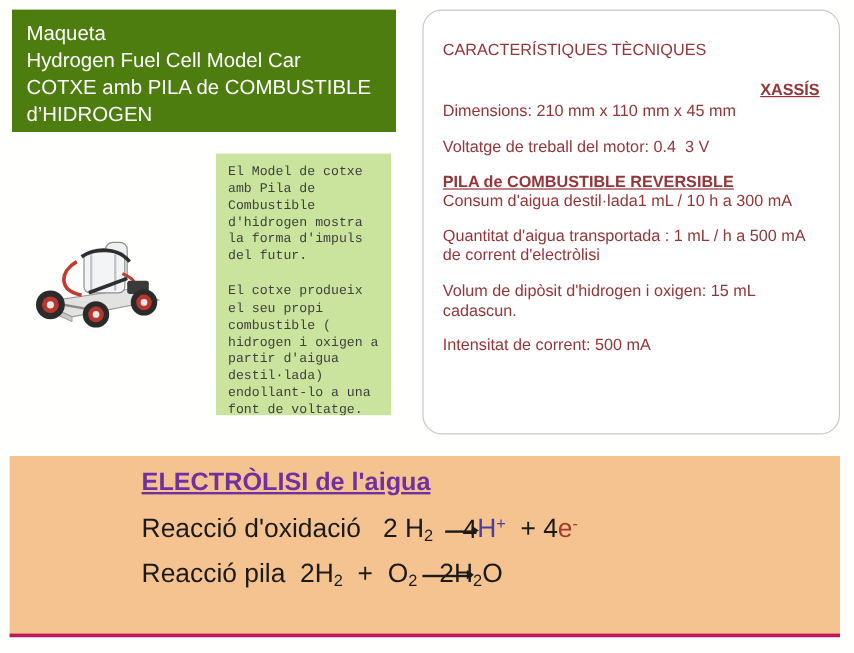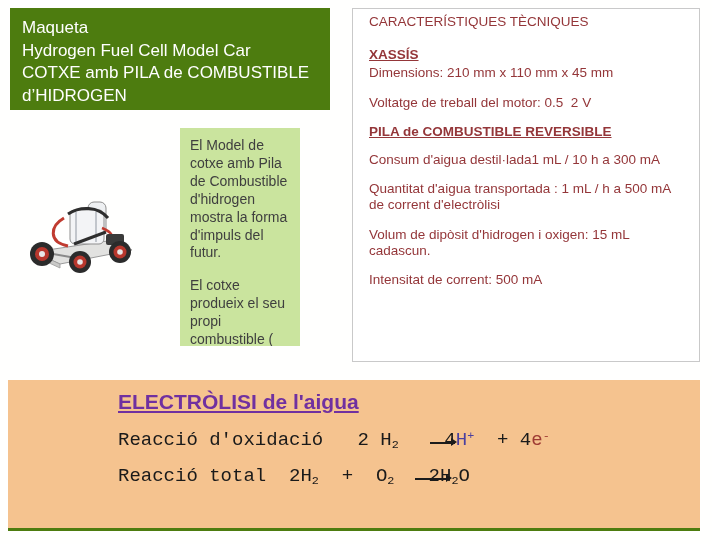--- a/index.html
+++ b/index.html
@@ -12,51 +12,51 @@
   
   .title-box{
     position:absolute;left:10px;top:8px;width:320px;height:102px;
     background:#4d7c0f;color:#ffffff;
     padding:9px 12px;box-sizing:border-box;
     font-size:17px;line-height:1.33;
   }
   
   .specs-panel{
     position:absolute;left:352px;top:8px;width:348px;height:354px;
-    background:#ffffff;border:1px solid #c9c9c9;border-radius:0;
-    padding:5px 16px;box-sizing:border-box;
+    background:#ffffff;border:1px solid #c9c9c9;border-radius:16px;
+    padding:25px 16px;box-sizing:border-box;
     color:#943639;font-size:13.5px;line-height:1.2;
   }
   .specs-panel p{margin:0 0 13px 0;white-space:pre-wrap;}
-  .specs-panel p.heading{font-weight:bold;text-decoration:underline;margin-bottom:12px;}
-  .specs-panel p.heading-tight{font-weight:bold;text-decoration:underline;margin-bottom:2px;}
+  .specs-panel p.heading{font-weight:bold;text-decoration:underline;margin-bottom:0;}
+  .specs-panel p.heading-tight{font-weight:bold;text-decoration:underline;margin-bottom:2px;text-align:right;}
   .specs-panel p.first{margin-bottom:17px;}
   
   .desc-box{
-    position:absolute;left:180px;top:128px;width:120px;height:218px;
+    position:absolute;left:180px;top:128px;width:146px;height:218px;
     background:#cae49e;color:#3f3f3f;
     padding:9px 10px;box-sizing:border-box;
-    font-size:14px;line-height:1.28;overflow:hidden;
+    font-size:11px;line-height:1.28;overflow:hidden;font-family:Liberation Mono, monospace;
   }
   .desc-box p{margin:0 0 15px 0;}
   
   .car-photo{position:absolute;left:18px;top:188px;width:132px;height:96px;}
   
   .electro-box{
     position:absolute;left:8px;top:380px;width:692px;height:151px;
-    background:#f5c38f;border-bottom:3px solid #4d7c0f;
+    background:#f5c38f;border-bottom:3px solid #be185d;
     padding:10px 20px 0 110px;box-sizing:border-box;
     color:#1a1a1a;
   }
   .electro-title{
     font-size:21px;font-weight:bold;color:#7030a0;
     text-decoration:underline;margin:0 0 7px 0;
   }
   .rx-line{
-    font-size:19px;line-height:31px;white-space:pre-wrap;font-family:Liberation Mono, monospace;
+    font-size:22px;line-height:31px;white-space:pre-wrap;
   }
   .rx-line sub{font-size:0.62em;vertical-align:-0.25em;}
   .rx-line sup{font-size:0.62em;vertical-align:0.5em;}
   .c-purple{color:#4a3f9f;}
   .c-red{color:#9e3a33;}
   .rx-arrow{position:relative;display:inline-block;}
   .rx-arrow::before{
     content:"";position:absolute;left:-14px;right:1px;top:54%;
     border-top:2px solid #1b1b1b;
   }
@@ -73,21 +73,21 @@
 <div class="title-box">
   <div>Maqueta</div>
   <div>Hydrogen Fuel Cell Model Car</div>
   <div>COTXE amb PILA de COMBUSTIBLE d’HIDROGEN</div>
 </div>
 
 <div class="specs-panel">
     <p class="first">CARACTERÍSTIQUES TÈCNIQUES</p>
     <p class="heading-tight">XASSÍS</p>
     <p>Dimensions: 210 mm x 110 mm x 45 mm</p>
-    <p>Voltatge de treball del motor: 0.5  2 V</p>
+    <p>Voltatge de treball del motor: 0.4  3 V</p>
     <p class="heading">PILA de COMBUSTIBLE REVERSIBLE</p>
     <p>Consum d'aigua destil·lada1 mL / 10 h a 300 mA</p>
     <p>Quantitat d'aigua transportada : 1 mL / h a 500 mA de corrent d'electròlisi</p>
     <p>Volum de dipòsit d'hidrogen i oxigen: 15 mL cadascun.</p>
     <p>Intensitat de corrent: 500 mA</p>
   </div>
 
 <div class="desc-box">
     <p>El Model de cotxe amb Pila de Combustible d'hidrogen mostra la forma d'impuls del futur.</p>
     <p>El cotxe produeix el seu propi combustible ( hidrogen i oxigen a partir d'aigua destil·lada) endollant-lo a una font de voltatge.</p>
@@ -130,15 +130,15 @@
       <circle cx="102" cy="64" r="6.5" fill="#b8372d"></circle>
       <circle cx="102" cy="64" r="2.8" fill="#e8e8e8"></circle>
     </g>
   </svg>
 </div>
 
 <div class="electro-box">
   <p class="electro-title">ELECTRÒLISI de l'aigua</p>
   <div>
       <div class="rx-line"><span>Reacció d'oxidació   2 H</span><sub>2</sub><span>    </span><span class="rx-arrow"><span>4</span></span><span class="c-purple">H</span><sup class="c-purple">+</sup><span>  + 4</span><span class="c-red">e</span><sup class="c-red">-</sup></div>
-      <div class="rx-line"><span>Reacció total  2H</span><sub>2</sub><span>  +  O</span><sub>2</sub><span>   </span><span class="rx-arrow"><span>2H</span></span><sub>2</sub><span>O</span></div>
+      <div class="rx-line"><span>Reacció pila  2H</span><sub>2</sub><span>  +  O</span><sub>2</sub><span>   </span><span class="rx-arrow"><span>2H</span></span><sub>2</sub><span>O</span></div>
     </div>
 </div>
 
 </body></html>

